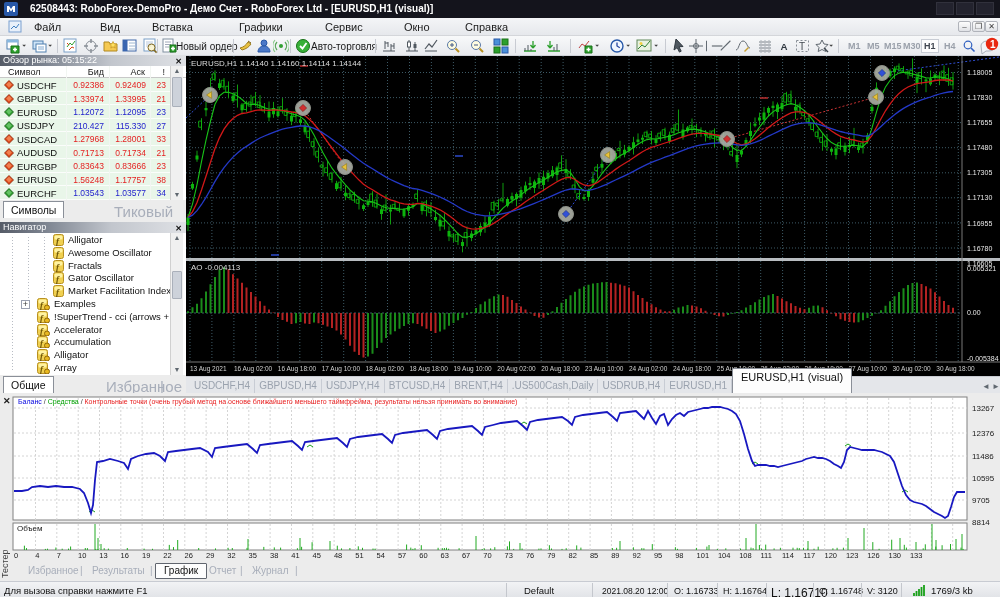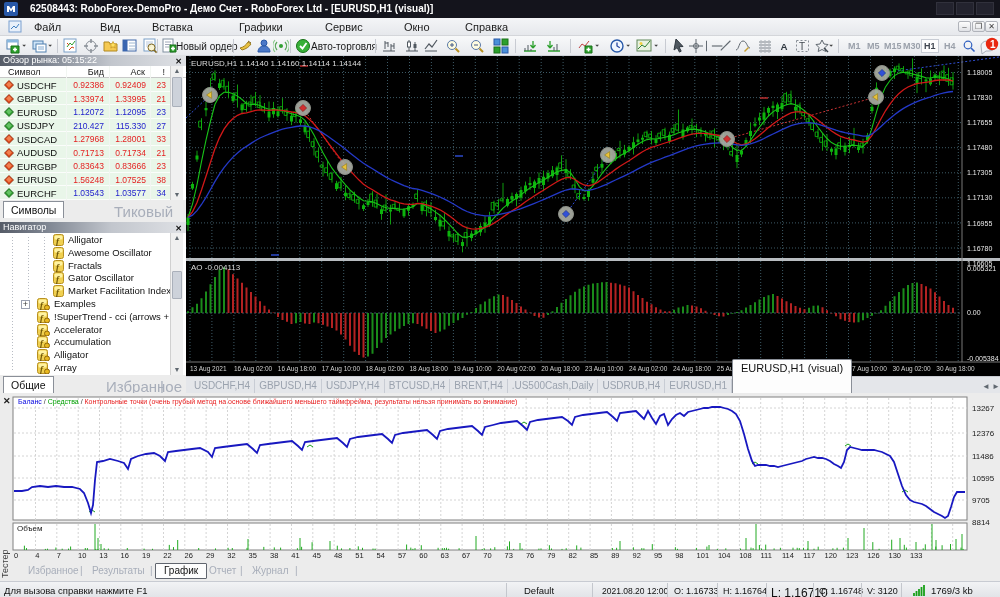--- a/index.html
+++ b/index.html
@@ -24,21 +24,21 @@
 .mwsep { position:absolute; top:66px; width:1px; height:134px; background:#f2f6f2; z-index:5; }
 .tabsbar { position:absolute; left:0; width:186px; height:19px; background:#ececec; }
 .wtab { position:absolute; background:#fff; border:1px solid #8a8f98; border-bottom:none; font-size:10.5px; color:#101010; padding:2px 7px 0 7px; height:17px; top:1px; }
 .gtab { position:absolute; font-size:15px; color:#a8aeba; top:3px;margin-left:48px; }
 .navrow { position:absolute; left:0; width:170px; height:12.8px; font-size:9.5px; color:#101010; white-space:nowrap; overflow:hidden; }
 .chartwin { position:absolute; left:186px; top:56px; width:814px; height:336px; background:#000; }
 .pl { font-size:7px; fill:#e8e8e8; font-family:"Liberation Sans",sans-serif; }
 .cl { font-size:8px; fill:#dcdcdc; font-family:"Liberation Sans",sans-serif; } .tl { font-size:6.5px; fill:#d0d0d0; font-family:"Liberation Sans",sans-serif; }
 .ctabs { position:absolute; left:186px; top:376px; width:814px; height:17px; background:#e4e6ea; border-top:1px solid #c8cbd2; display:flex; align-items:flex-end; padding-left:4px; }
 .ctab { font-size:10px; color:#9aa2ae; padding:1px 4px 2px 4px; border-right:1px solid #c8ccd4; white-space:nowrap; }
-.ctab.on { background:#fdfdfd; border:1px solid #8a8f98; border-bottom:none; color:#101010; border-radius:2px 2px 0 0; padding:2px 8px 19px 8px; font-size:11px; }
+.ctab.on { background:#fdfdfd; border:1px solid #8a8f98; border-bottom:none; color:#101010; border-radius:2px 2px 0 0; padding:2px 8px 10px 8px; font-size:11px; }
 .tester { position:absolute; left:0; top:393px; width:1000px; height:188px; background:#ececec; }
 .tx { font-size:7.5px; fill:#202020; font-family:"Liberation Sans",sans-serif; }
 .ty { font-size:8px; fill:#202020; font-family:"Liberation Sans",sans-serif; }
 .lg { font-size:7px; font-family:"Liberation Sans",sans-serif; }
 .ob { font-size:8px; fill:#202020; font-family:"Liberation Sans",sans-serif; }
 .ttabs { position:absolute; left:12px; top:170px; height:17px; font-size:10px; }
 .ttab { position:absolute; top:2px; color:#a8aeba; }
 .ttab.on { background:#fdfdfd; border:1px solid #60656e; color:#101010; padding:1px 8px 2px 8px; top:0; border-radius:1px; }
 .statusbar { position:absolute; left:0; top:581px; width:1000px; height:16px; background:linear-gradient(#f2f3f5,#e2e4e8); border-top:1px solid #c8cbd2; font-size:9.5px; color:#101010; }
 .statusbar span { position:absolute; top:3px; }
@@ -347,21 +347,21 @@
     <span class="mwv" style="right:24px;color:#e42222">0.83666</span>
     <span class="mwv" style="right:4px;color:#e42222">23</span>
   </div>
 <div class="mwrow" style="top:172.5px">
     <span class="mwi"><svg width="10" height="10" viewBox="0 0 10 10">
         <path d="M5 0.5L9.5 5L5 9.5L0.5 5z" fill="#e04818" stroke="#8c2408" stroke-width="0.8"></path>
         <path d="M5 1.8L7.8 4.6L5 7.4L2.2 4.6z" fill="#ffb080" opacity="0.55"></path>
       </svg></span>
     <span class="mws">EURUSD</span>
     <span class="mwv" style="right:66px;color:#e42222">1.56248</span>
-    <span class="mwv" style="right:24px;color:#e42222">1.07525</span>
+    <span class="mwv" style="right:24px;color:#e42222">1.17757</span>
     <span class="mwv" style="right:4px;color:#e42222">38</span>
   </div>
 <div class="mwrow" style="top:186.0px">
     <span class="mwi"><svg width="10" height="10" viewBox="0 0 10 10">
         <path d="M5 0.5L9.5 5L5 9.5L0.5 5z" fill="#2fa02f" stroke="#135813" stroke-width="0.8"></path>
         <path d="M5 1.8L7.8 4.6L5 7.4L2.2 4.6z" fill="#8fe08f" opacity="0.55"></path>
       </svg></span>
     <span class="mws">EURCHF</span>
     <span class="mwv" style="right:66px;color:#2222cc">1.03543</span>
     <span class="mwv" style="right:24px;color:#2222cc">1.03577</span>

